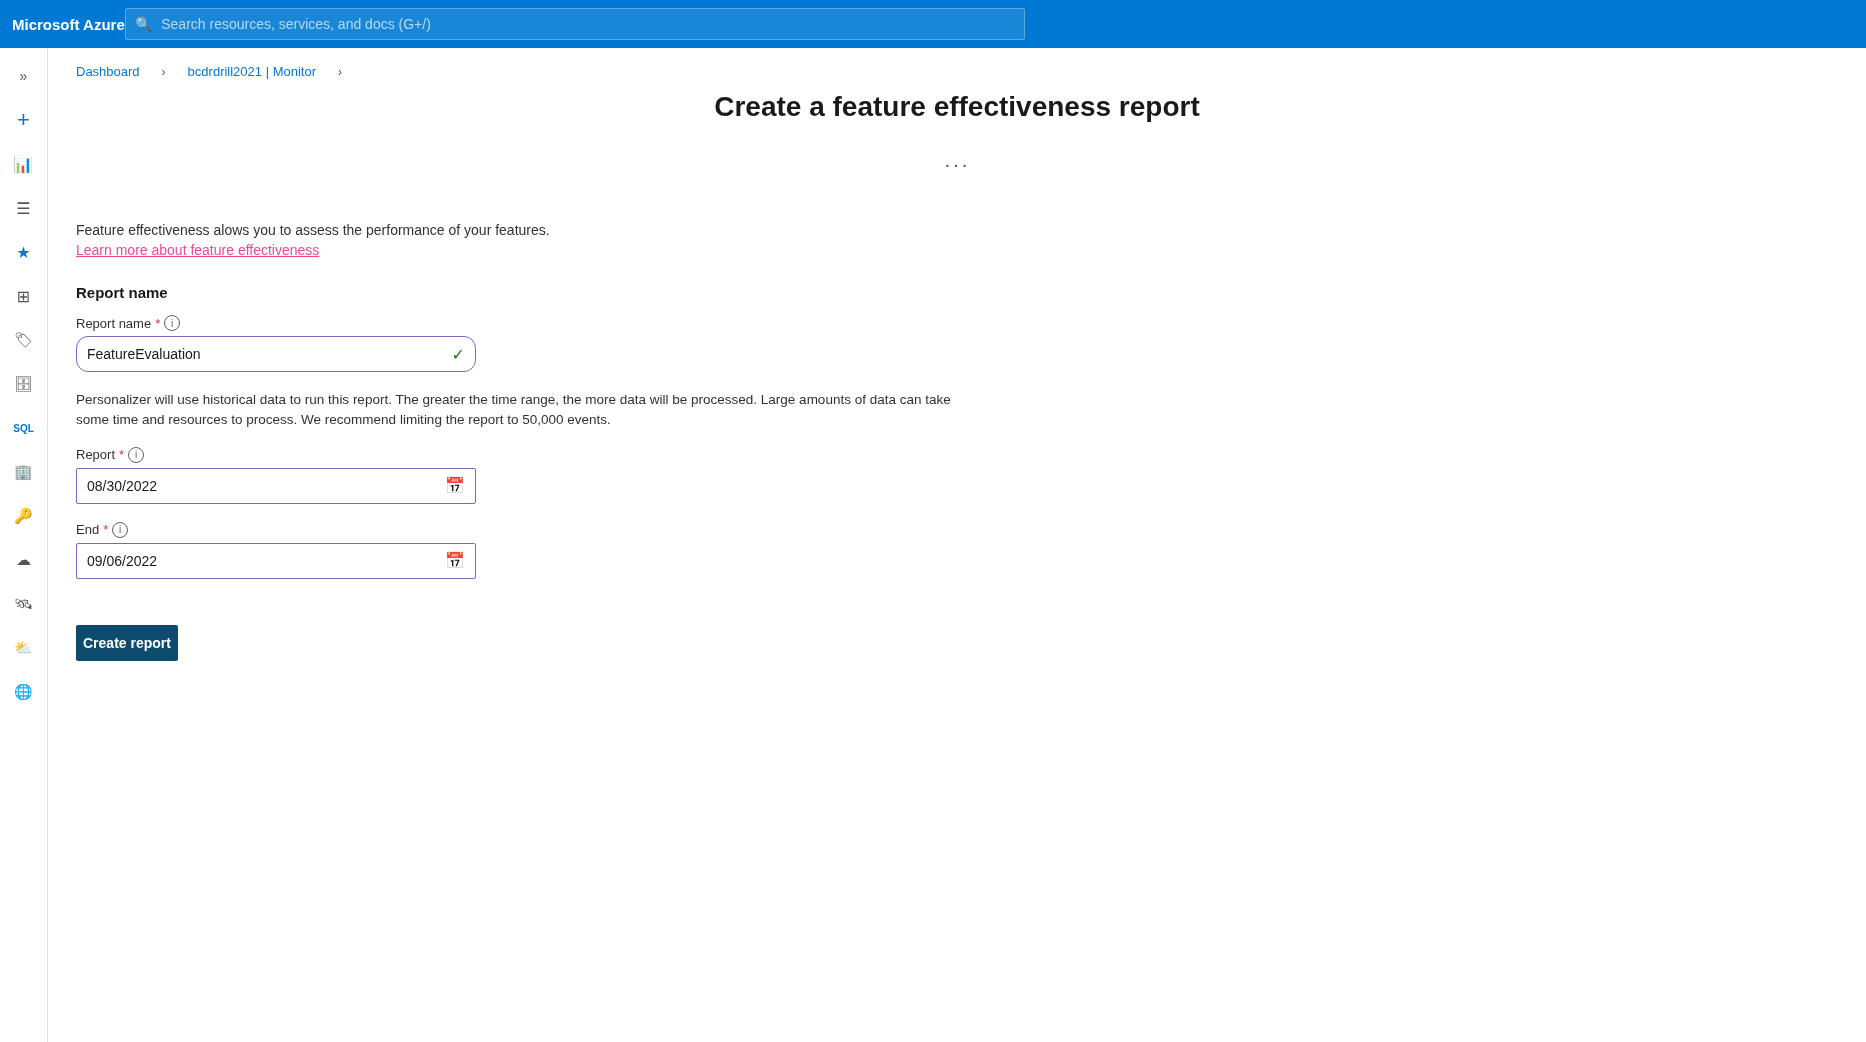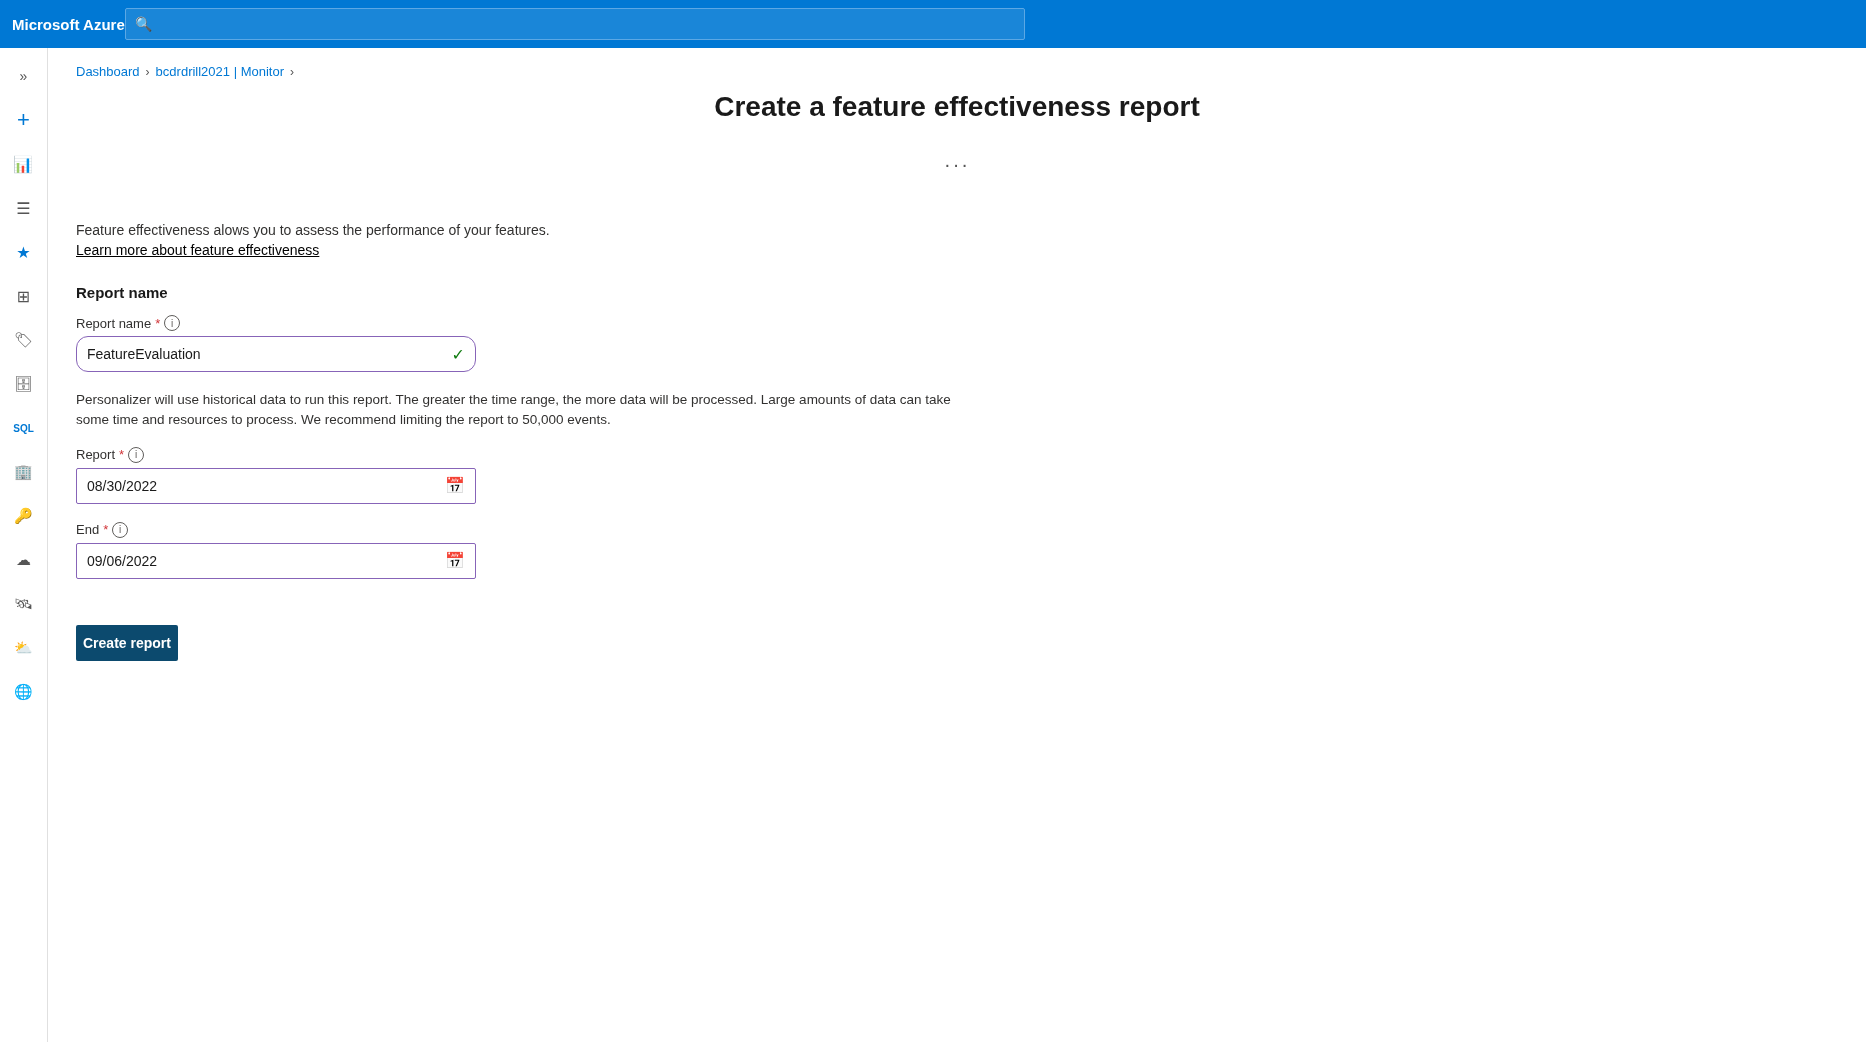--- a/index.html
+++ b/index.html
@@ -80,21 +80,21 @@
       flex: 1;
       background: #fff;
       overflow-y: auto;
       padding: 16px 28px 40px 28px;
     }
 
     
     .breadcrumb {
       display: flex;
       align-items: center;
-      gap: 6px;
+      gap: 22px;
       font-size: 13px;
       color: #0078d4;
       margin-bottom: 12px;
     }
     .breadcrumb a { color: #0078d4; text-decoration: none; cursor: pointer; }
     .breadcrumb-sep { color: #555; font-size: 12px; }
 
     
     .page-title-row {
       display: flex;
@@ -118,21 +118,21 @@
       padding: 2px 6px;
     }
 
     
     .section-description {
       color: #323130;
       font-size: 14px;
       margin-bottom: 4px;
     }
     .learn-link {
-      color: #000000;
+      color: #ec4899;
       font-size: 14px;
       text-decoration: underline;
       cursor: pointer;
       margin-bottom: 20px;
       display: inline-block;
     }
 
     .section-title {
       font-weight: 700;
       font-size: 15px;
@@ -235,20 +235,21 @@
       cursor: pointer;
     }
   </style>
 </head>
 <body>
 
 <div class="topbar">
   <span class="topbar-brand">Microsoft Azure</span>
   <div class="topbar-search">
     <span class="search-icon-glyph">🔍</span>
+    <input type="text" placeholder="Search resources, services, and docs (G+/)" style="">
   </div>
 </div>
 
 <div class="layout">
 
   <div class="sidebar">
     <div class="sidebar-item">
       <span style="font-size:14px;">»</span>
     </div>
     <div class="sidebar-item active">

